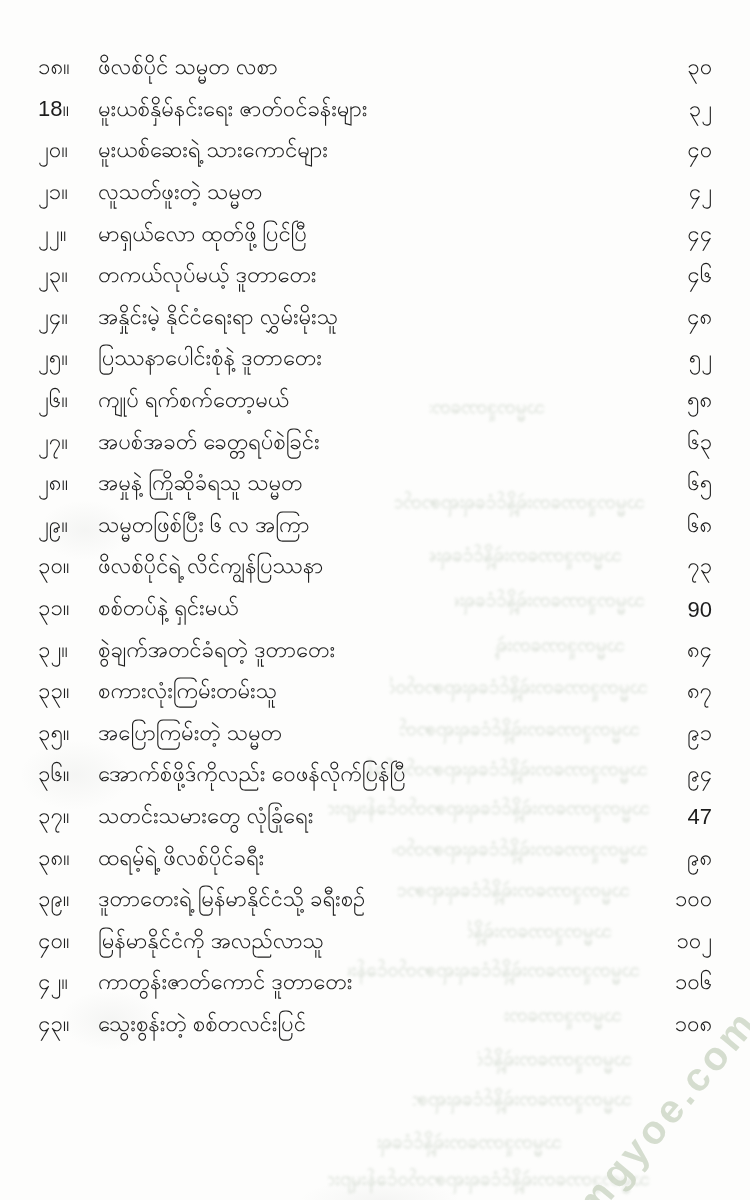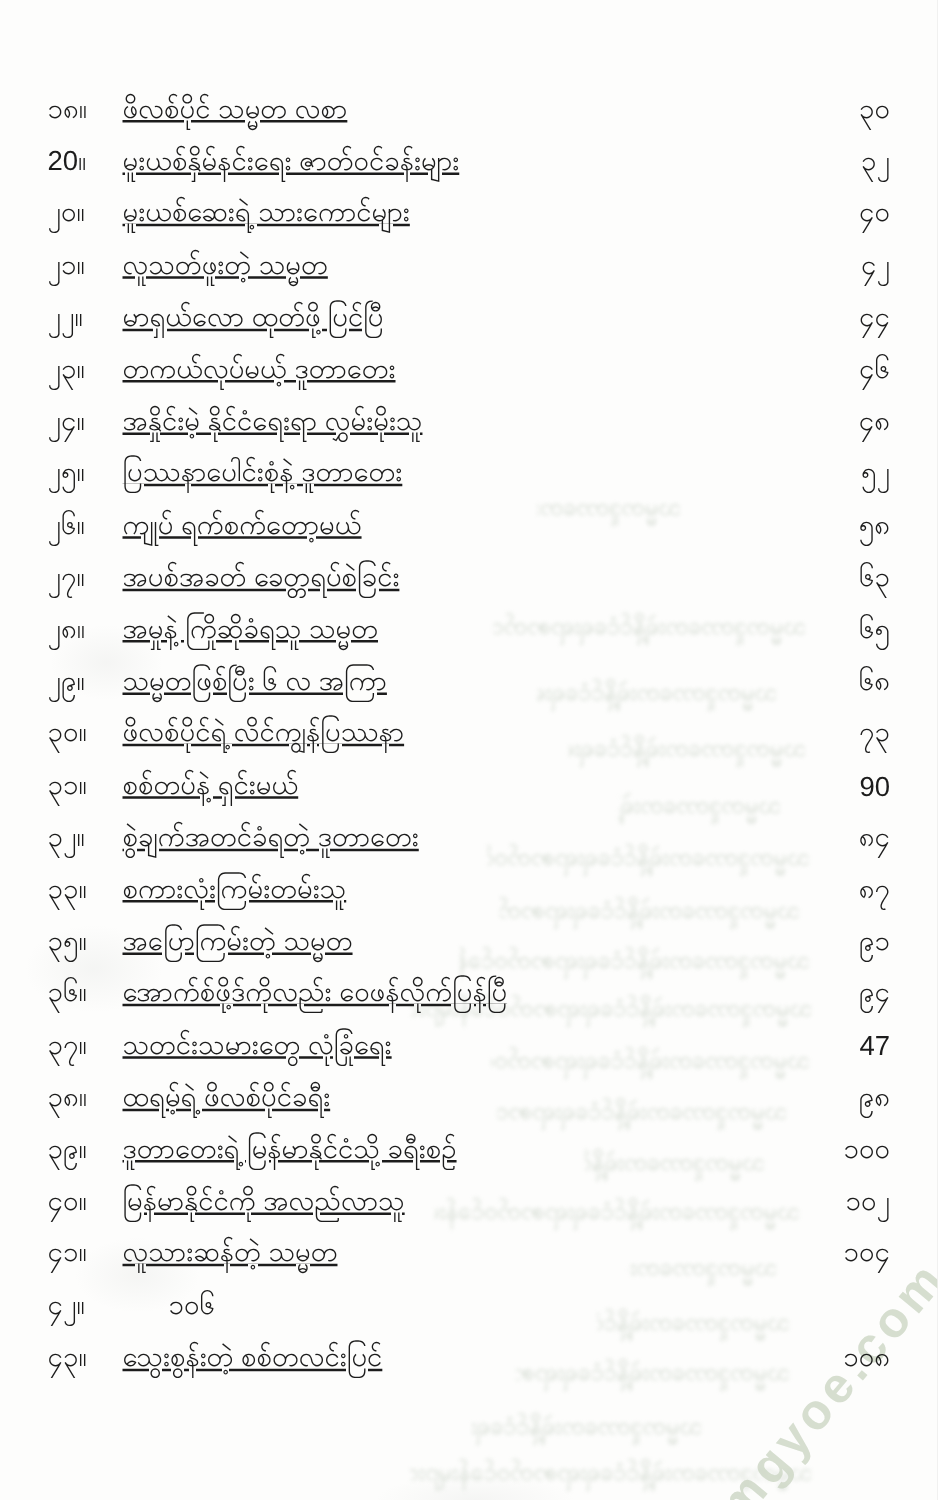--- a/index.html
+++ b/index.html
@@ -20,24 +20,24 @@
     transform:scaleX(-1);pointer-events:none;
   }
   
   .watermark{
     position:absolute;left:566px;top:1198px;
     transform:rotate(-50deg);transform-origin:0 0;
     font-size:40px;letter-spacing:4px;font-weight:bold;
     color:#ccd6c4;opacity:.8;white-space:nowrap;pointer-events:none;
   }
   
-  .toc{position:absolute;top:68px;left:38px;width:674px;}
+  .toc{position:absolute;top:48px;left:38px;width:674px;}
   .row{display:flex;align-items:center;height:41.6px;font-size:22px;}
   .no{width:60px;flex:none;}
-  .title{flex:1 1 auto;padding-right:8px;text-decoration:underline;}
+  .title{flex:1 1 auto;padding-right:8px;}
   .pg{flex:none;min-width:74px;text-align:right;}
 </style>
 </head>
 <body>
 
 <div class="page">
 
   <div class="smudge" style="left:40px;top:500px;width:90px;height:60px;"></div>
   <div class="smudge" style="left:20px;top:740px;width:110px;height:70px;"></div>
   <div class="smudge" style="left:60px;top:990px;width:100px;height:60px;"></div>
@@ -67,21 +67,21 @@
   <div class="watermark" style="color: rgb(204, 214, 196);">mgyoe.com</div>
 
   <main class="toc" id="toc">
   <div class="row">
     <span class="no"><span>၁၈</span><span>။</span></span>
     <span class="title">ဖိလစ်ပိုင် သမ္မတ လစာ</span>
     <span class="pg">၃၀</span>
   </div>
 
   <div class="row">
-    <span class="no"><span>20</span><span>။</span></span>
+    <span class="no"><span>18</span><span>။</span></span>
     <span class="title">မူးယစ်နှိမ်နင်းရေး ဇာတ်ဝင်ခန်းများ</span>
     <span class="pg">၃၂</span>
   </div>
 
   <div class="row">
     <span class="no"><span>၂၀</span><span>။</span></span>
     <span class="title">မူးယစ်ဆေးရဲ့ သားကောင်များ</span>
     <span class="pg">၄၀</span>
   </div>
 
@@ -193,28 +193,24 @@
     <span class="title">ဒူတာတေးရဲ့ မြန်မာနိုင်ငံသို့ ခရီးစဉ်</span>
     <span class="pg">၁၀၀</span>
   </div>
 
   <div class="row">
     <span class="no"><span>၄၀</span><span>။</span></span>
     <span class="title">မြန်မာနိုင်ငံကို အလည်လာသူ</span>
     <span class="pg">၁၀၂</span>
   </div>
 
-  <div class="row">
-    <span class="no"><span>၄၁</span><span>။</span></span>
-    <span class="title">လူသားဆန်တဲ့ သမ္မတ</span>
-    <span class="pg">၁၀၄</span>
-  </div>
 
   <div class="row">
     <span class="no"><span>၄၂</span><span>။</span></span>
+    <span class="title">ကာတွန်းဇာတ်ကောင် ဒူတာတေး</span>
     <span class="pg">၁၀၆</span>
   </div>
 
   <div class="row">
     <span class="no"><span>၄၃</span><span>။</span></span>
     <span class="title">သွေးစွန်းတဲ့ စစ်တလင်းပြင်</span>
     <span class="pg">၁၀၈</span>
   </div>
 </main>
 </div>

